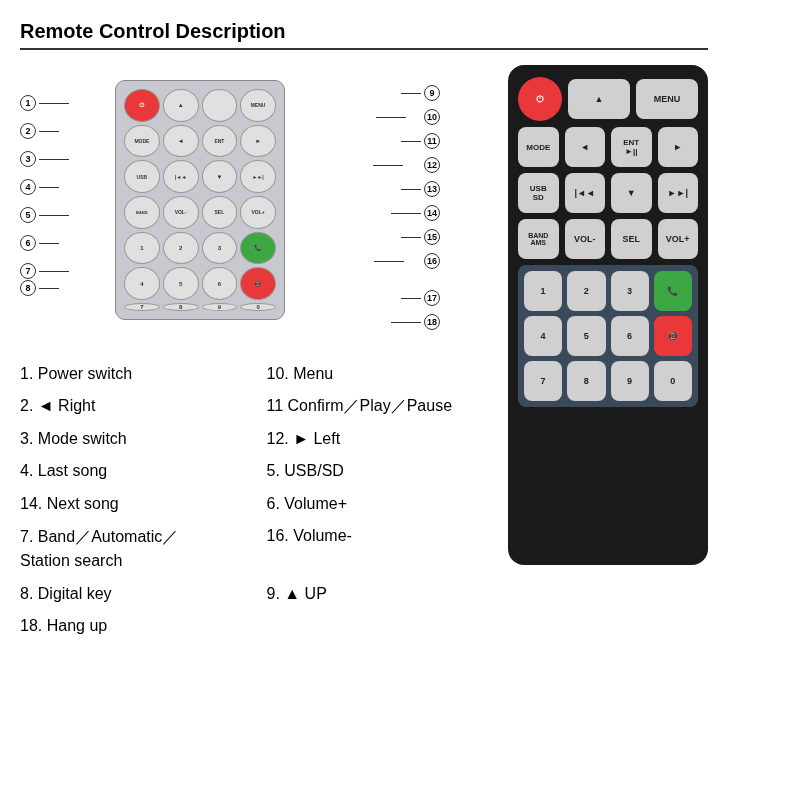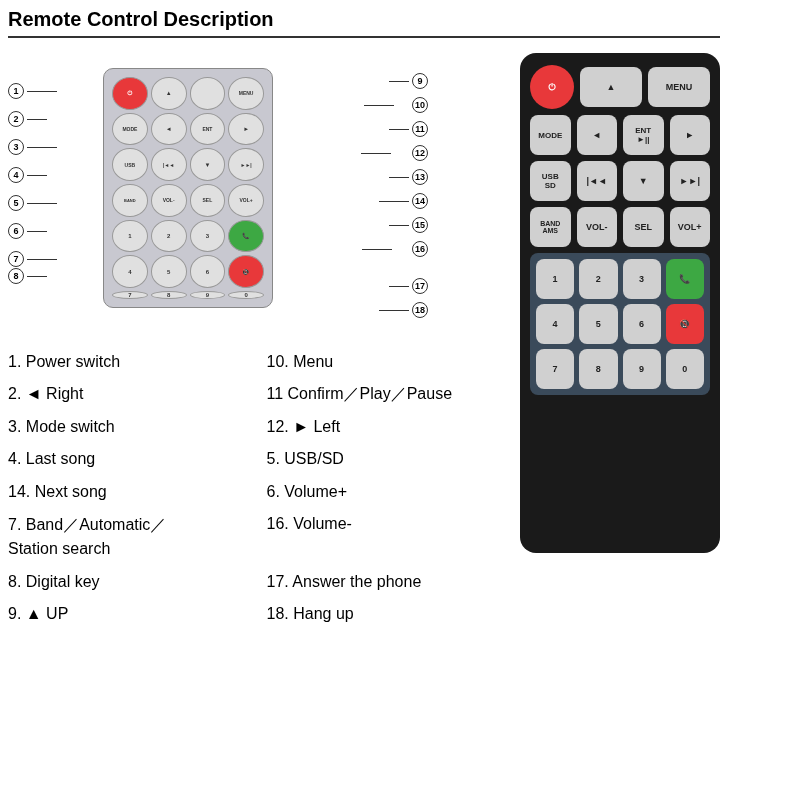--- a/index.html
+++ b/index.html
@@ -8,21 +8,21 @@
       height: 800px;
       background: #ffffff;
       font-family: Arial, sans-serif;
       font-size: 13px;
       overflow: hidden;
     }
 
     .main-container {
       width: 728px;
       height: 800px;
-      padding: 8px;
+      padding: 20px;
       display: flex;
       flex-direction: column;
     }
 
     .title {
       font-size: 20px;
       font-weight: bold;
       margin-bottom: 15px;
       border-bottom: 2px solid #333;
       padding-bottom: 5px;
@@ -338,24 +338,20 @@
           <span>7. </span>
           <span>Band／Automatic／<br>Station search</span>
         </div>
         <div class="desc-item">
           <span>16. </span>
           <span>Volume-</span>
         </div>
         <div class="desc-item">
           <span>8. </span>
           <span>Digital key</span>
-        </div>
-        <div class="desc-item">
-          <span>17. </span>
-          <span>Answer the phone</span>
         </div>
         <div class="desc-item">
           <span>9. </span>
           <span>▲ UP</span>
         </div>
         <div class="desc-item">
           <span>18. </span>
           <span>Hang up</span>
         </div>
       </div>

